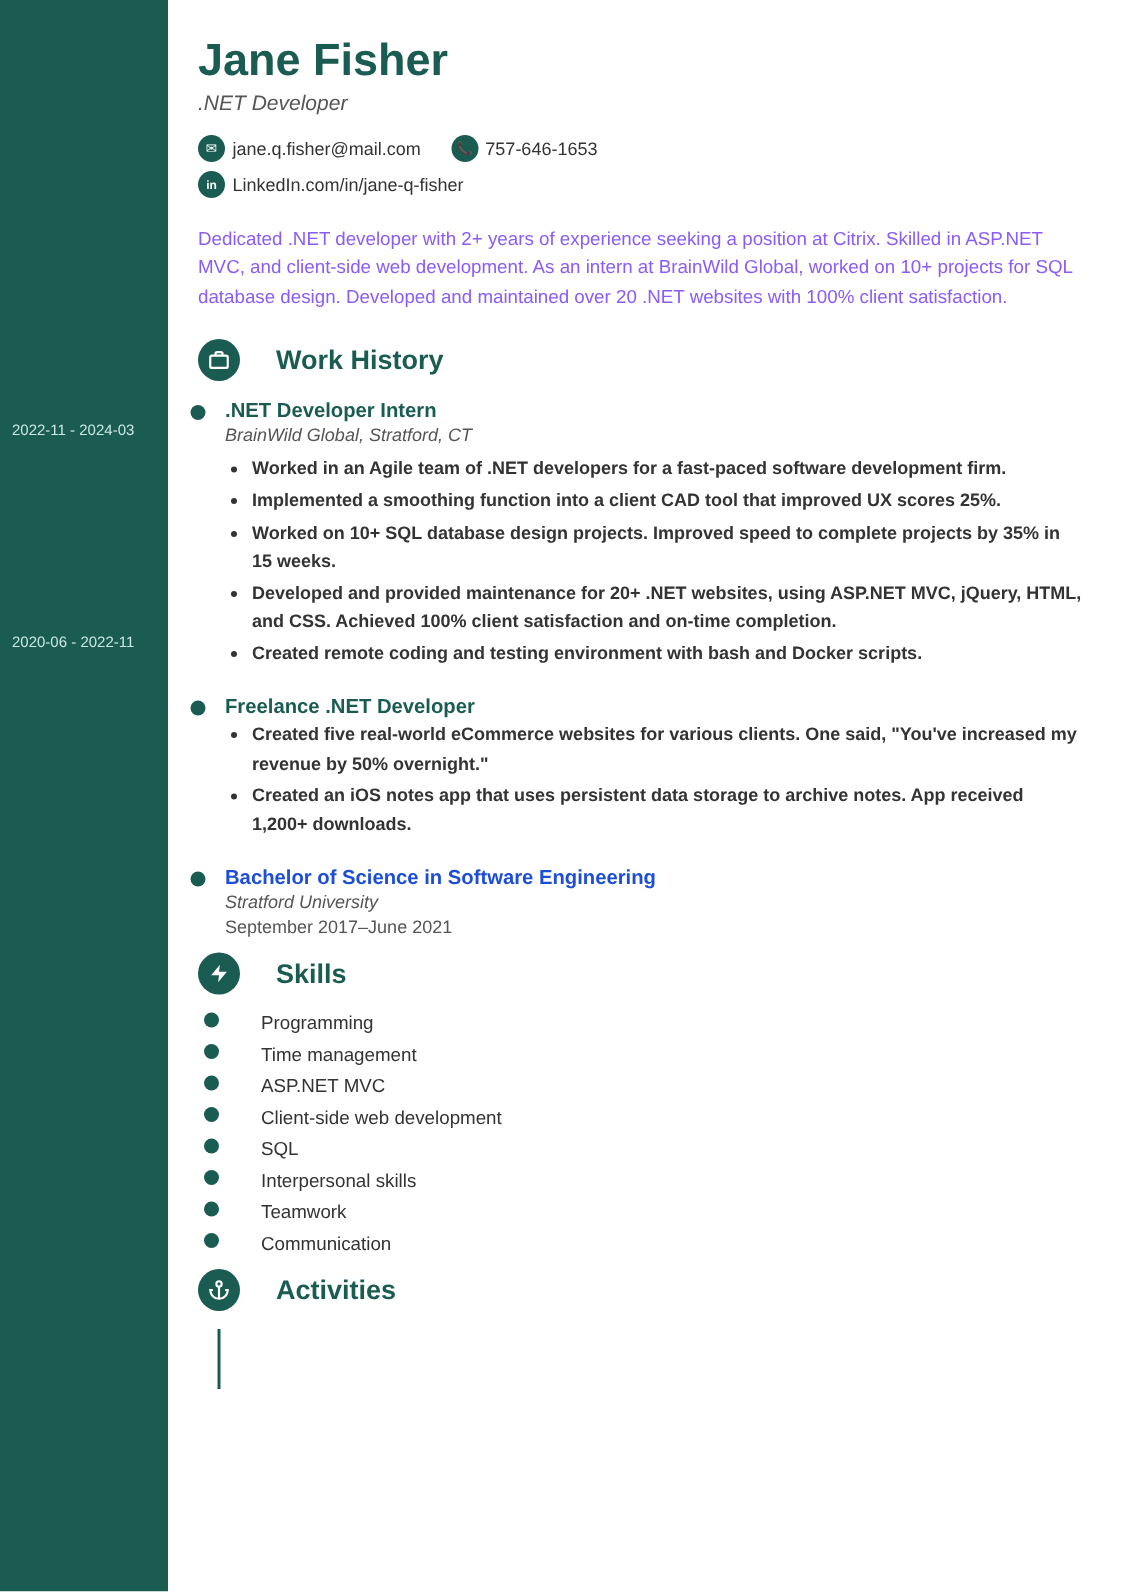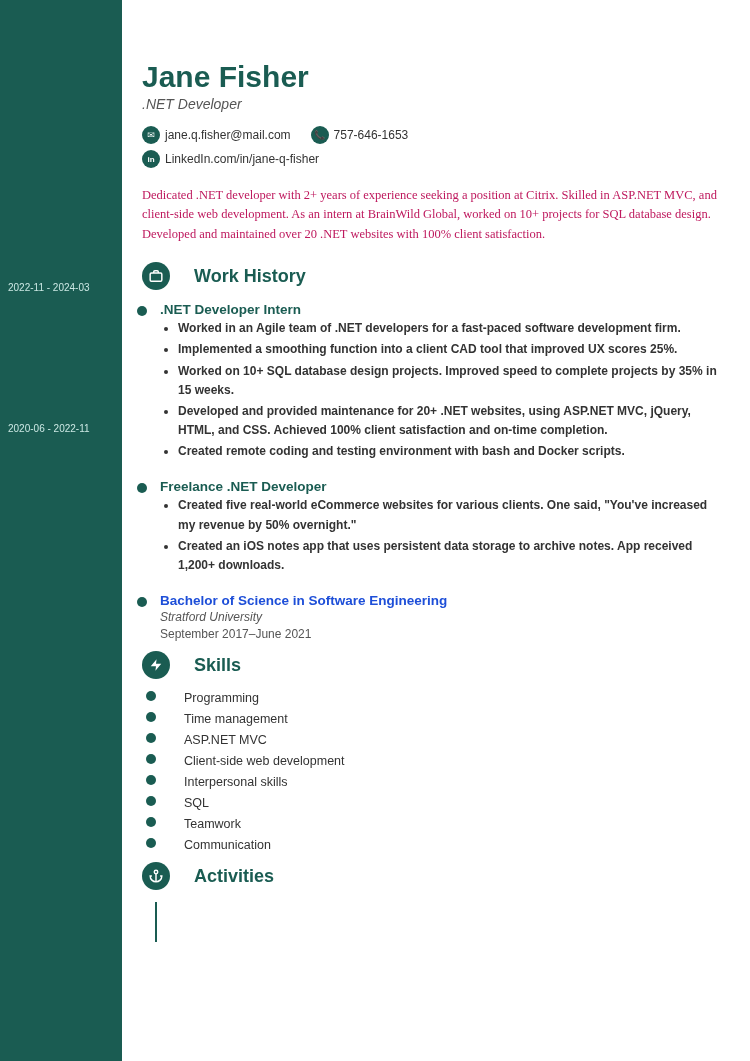--- a/index.html
+++ b/index.html
@@ -10,21 +10,21 @@
       background: #fff;
       width: 750px;
       min-height: 1061px;
     }
     .page {
       display: flex;
       width: 750px;
       min-height: 1061px;
     }
     .sidebar {
-      width: 122px;
+      width: 112px;
       background: #1a5c52;
       flex-shrink: 0;
       position: relative;
     }
     .sidebar-dates {
       padding: 10px 8px;
       color: #cce8e4;
       font-size: 10px;
     }
     .date-entry {
@@ -35,21 +35,20 @@
     }
     .main {
       flex: 1;
       padding: 24px 28px 24px 20px;
     }
     .name {
       font-size: 30px;
       font-weight: bold;
       color: #1a5c52;
       margin-bottom: 2px;
-      margin-top: 36px;
     }
     .title-role {
       font-size: 14px;
       color: #555;
       font-style: italic;
       margin-bottom: 14px;
     }
     .contact-row {
       display: flex;
       flex-wrap: wrap;
@@ -72,22 +71,21 @@
       align-items: center;
       justify-content: center;
       color: #fff;
       font-size: 9px;
       flex-shrink: 0;
     }
     .summary {
       margin: 18px 0 18px 0;
       font-size: 12.5px;
       line-height: 1.55;
-      color: #be185d;
-      font-family: Liberation Serif, serif;
+      color: #8b5cf6;
     }
     .section-header {
       display: flex;
       align-items: center;
       gap: 24px;
       margin-bottom: 12px;
       margin-top: 10px;
     }
     .section-icon {
       width: 28px;
@@ -245,20 +243,21 @@
         <svg width="14" height="14" viewBox="0 0 24 24" fill="none" stroke="white" stroke-width="2.5">
           <rect x="2" y="7" width="20" height="14" rx="2"></rect>
             <path d="M16 7V5a2 2 0 0 0-2-2h-4a2 2 0 0 0-2 2v2"></path>
         </svg>
       </div>
       <span class="section-title">Work History</span>
     </div>
 
     <div class="job-entry">
       <div class="job-title">.NET Developer Intern</div>
+      <div class="job-company">BrainWild Global, Stratford, CT</div>
       <ul class="job-bullets">
         <li>Worked in an Agile team of .NET developers for a fast-paced software development firm.</li>
         <li>Implemented a smoothing function into a client CAD tool that improved UX scores 25%.</li>
         <li>Worked on 10+ SQL database design projects. Improved speed to complete projects by 35% in 15 weeks.</li>
         <li>Developed and provided maintenance for 20+ .NET websites, using ASP.NET MVC, jQuery, HTML, and CSS. Achieved 100% client satisfaction and on-time completion.</li>
         <li>Created remote coding and testing environment with bash and Docker scripts.</li>
       </ul>
     </div>
 
     <div class="job-entry">
@@ -297,25 +296,25 @@
       <div class="skill-item">
         <span class="skill-dot"></span>
         <span>ASP.NET MVC</span>
       </div>
       <div class="skill-item">
         <span class="skill-dot"></span>
         <span>Client-side web development</span>
       </div>
       <div class="skill-item">
         <span class="skill-dot"></span>
+        <span>SQL</span>
+      </div>
+      <div class="skill-item">
+        <span class="skill-dot"></span>
         <span>Interpersonal skills</span>
-      </div>
-      <div class="skill-item">
-        <span class="skill-dot"></span>
-        <span>SQL</span>
       </div>
       <div class="skill-item">
         <span class="skill-dot"></span>
         <span>Teamwork</span>
       </div>
       <div class="skill-item">
         <span class="skill-dot"></span>
         <span>Communication</span>
       </div>
     </div>

